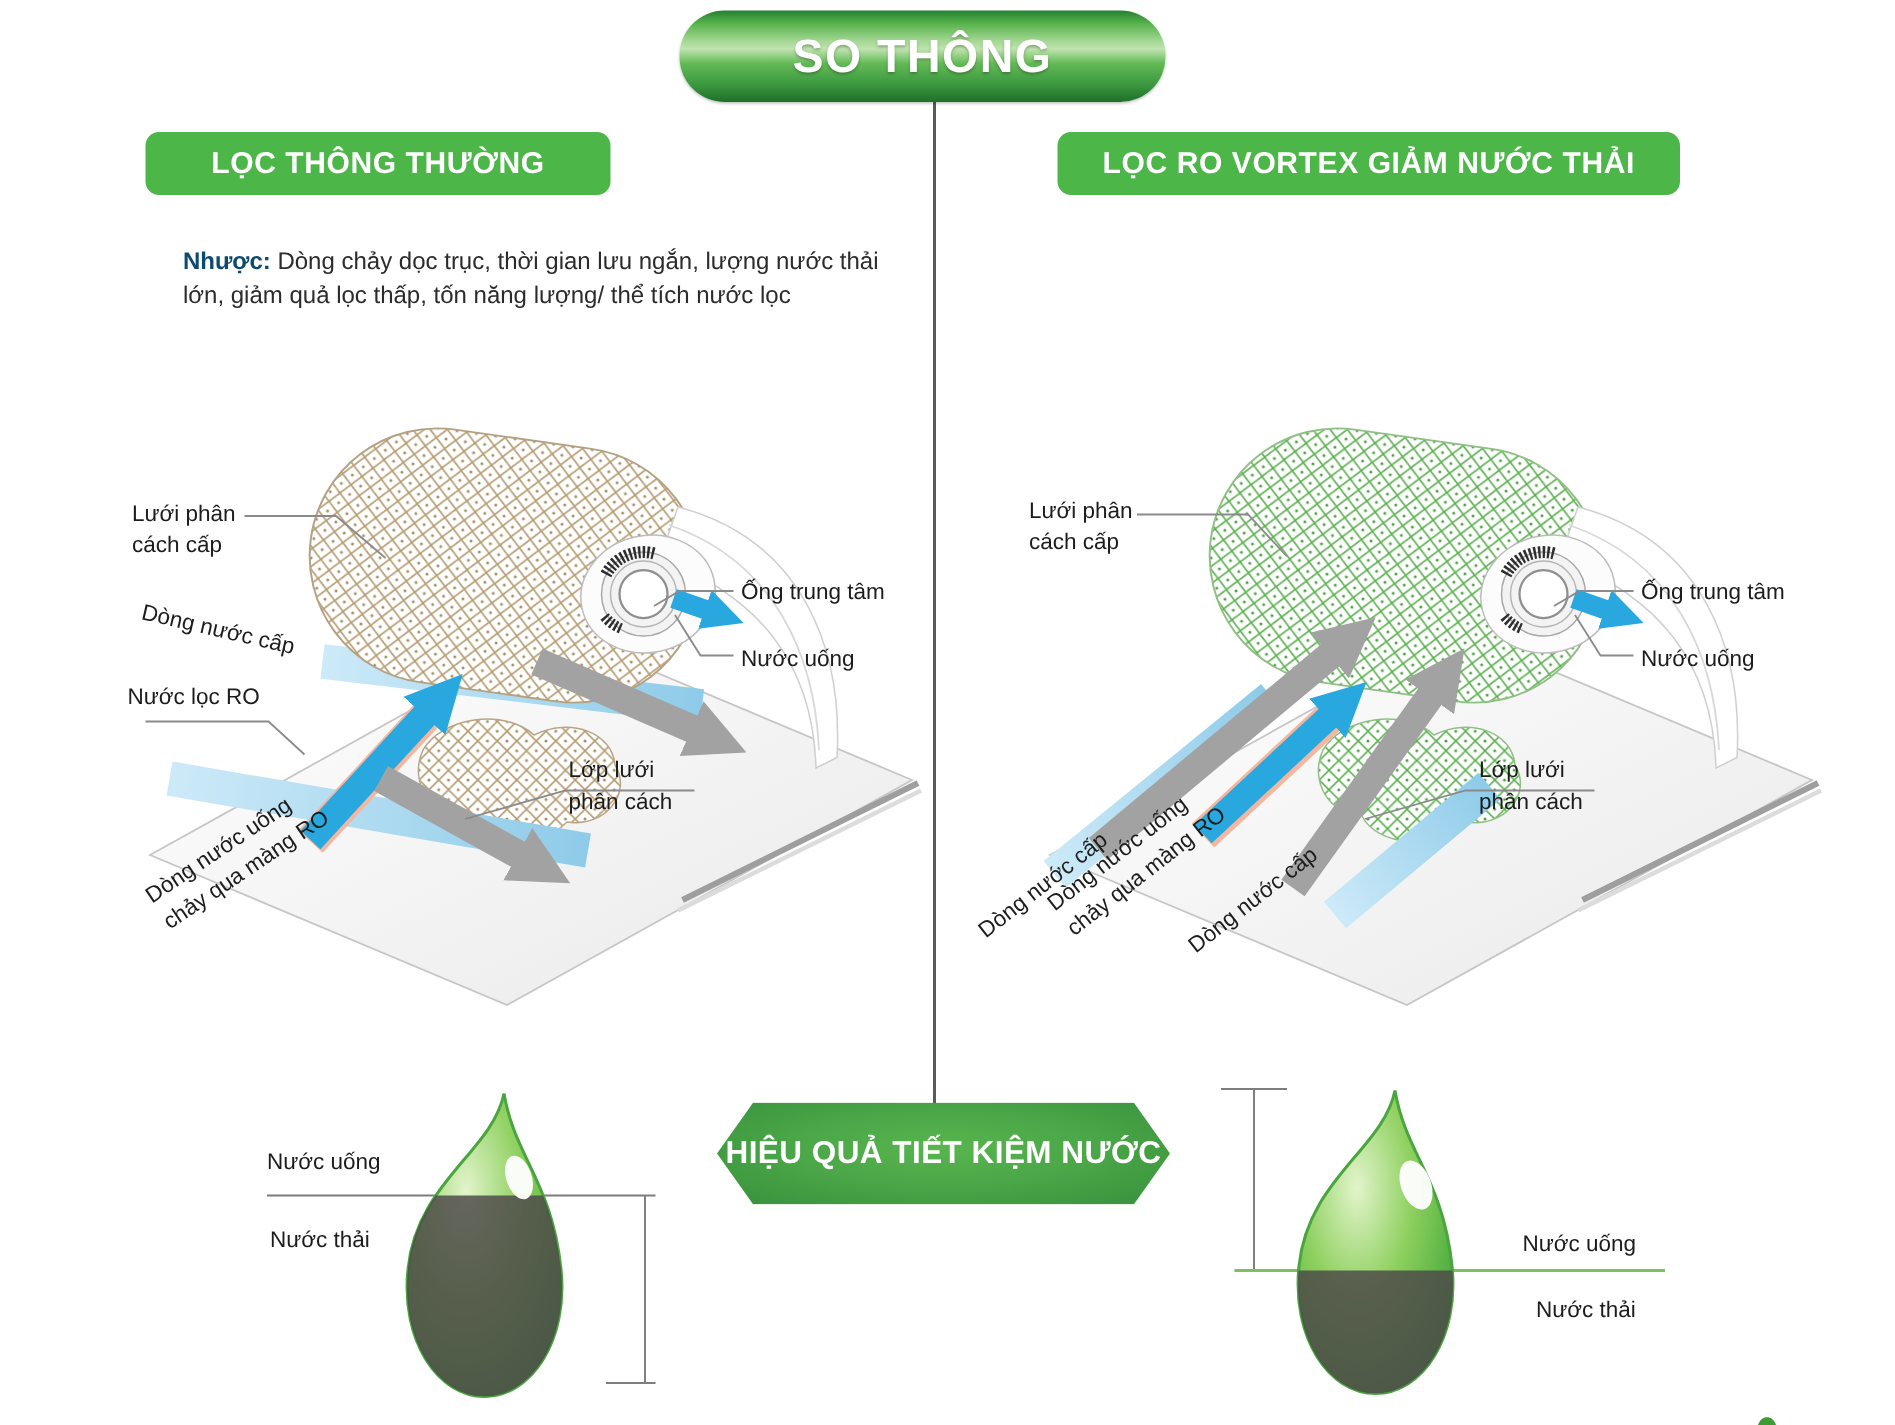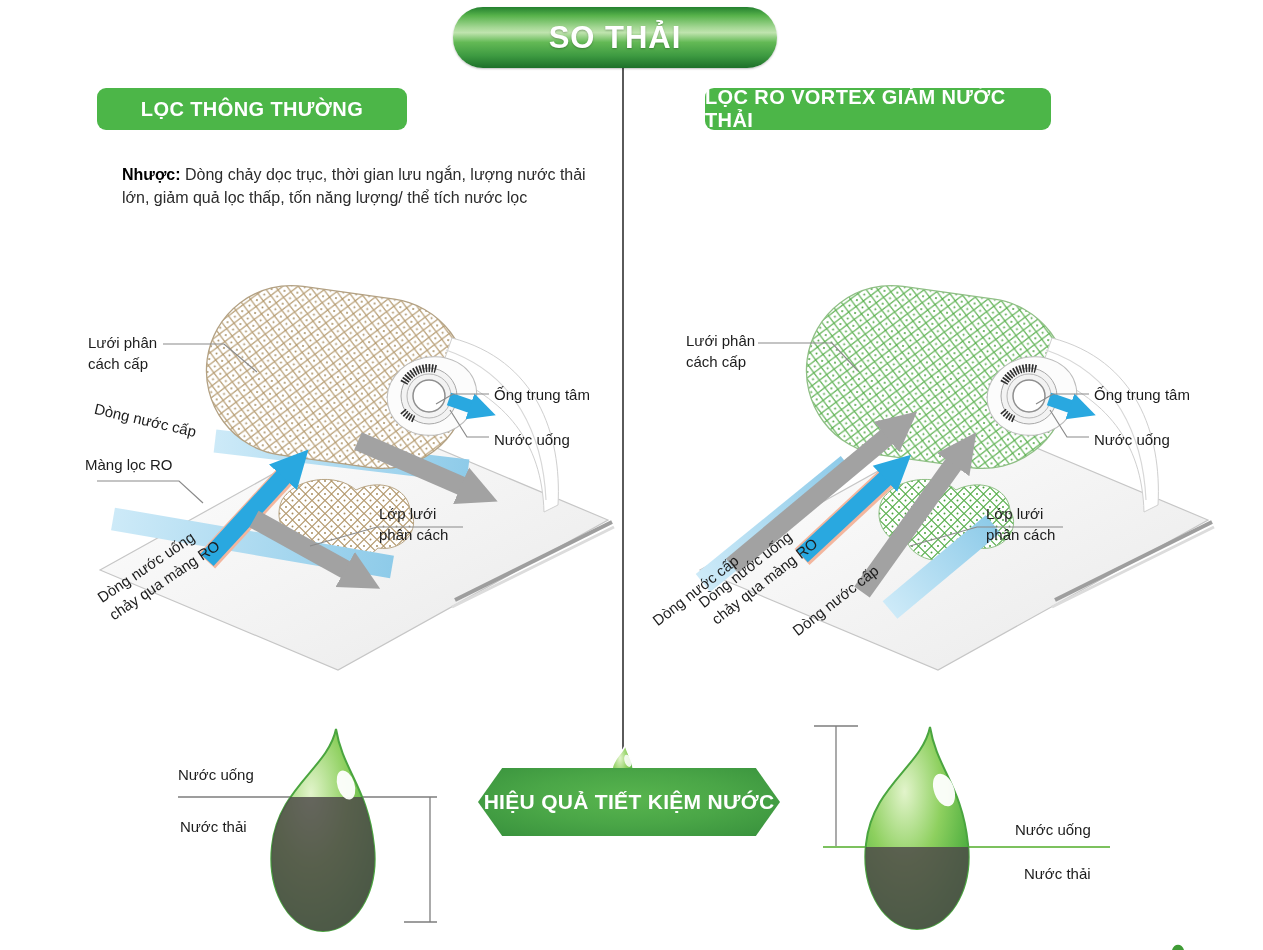--- a/index.html
+++ b/index.html
@@ -11,46 +11,46 @@
     display:flex;align-items:center;justify-content:center;z-index:5;
     box-shadow:0 1px 2px rgba(0,0,0,.25);}
   .capsule span{color:#fff;font-size:31px;font-weight:bold;letter-spacing:1px;
     text-shadow:0 1px 2px rgba(0,0,0,.25);}
   .divider{position:absolute;left:622px;top:66px;width:2px;height:688px;background:#5a5a5a;z-index:1;}
   
   .badge{position:absolute;top:88px;height:42px;border-radius:9px;background:#4cb648;
     display:flex;align-items:center;justify-content:center;z-index:4;}
   .badge span{color:#fff;font-weight:bold;font-size:20px;letter-spacing:.4px;}
   .badge.l{left:97px;width:310px;}
-  .badge.r{left:705px;width:346px;}
+  .badge.r{left:705px;width:415px;}
   
   .desc{position:absolute;font-size:16px;line-height:1.42;color:#2b2b2b;z-index:4;}
-  .desc b{color:#000000;}
+  .desc b{color:#0c4a6e;}
   .desc.l{left:122px;top:164px;width:470px;}
   .desc.r{left:703px;top:164px;width:442px;text-align:justify;white-space:pre-line;}
   
   .lbl{position:absolute;font-size:15px;line-height:1.4;color:#1c1c1c;z-index:6;white-space:pre-line;}
   .rot{transform-origin:0 0;}
   svg.art{position:absolute;left:0;top:0;z-index:2;}
   
-  .banner{position:absolute;left:478px;top:768px;width:302px;height:68px;z-index:3;
+  .banner{position:absolute;left:478px;top:735px;width:302px;height:68px;z-index:3;
     background:radial-gradient(ellipse at 50% 45%,#58b54e 0%,#4aa647 48%,#37903c 100%);
     clip-path:polygon(0 50%,8% 0,92% 0,100% 50%,92% 100%,8% 100%);
     display:flex;align-items:center;justify-content:center;}
   .banner span{color:#fff;font-weight:bold;font-size:21px;letter-spacing:.3px;}
 </style>
 </head>
 <body>
 
 <div class="canvas">
 
   <div class="divider"></div>
 
   <div class="capsule">
-    <span>SO THẢI</span>
+    <span>SO THÔNG</span>
   </div>
 
   <div class="badge l">
     <span>LỌC THÔNG THƯỜNG</span>
   </div>
   <div class="badge r">
     <span>LỌC RO VORTEX GIẢM NƯỚC THẢI</span>
   </div>
 
   <div class="desc l"><b>Nhược:</b><span> Dòng chảy dọc trục, thời gian lưu ngắn, lượng nước thải lớn, giảm quả lọc thấp, tốn năng lượng/ thể tích nước lọc</span></div>
@@ -204,21 +204,21 @@
       <use href="#dropShape" fill="url(#dropGrad)" stroke="#ffffff" stroke-width="8"></use>
       <ellipse cx="90" cy="80" rx="16" ry="30" fill="#ffffff" opacity="0.85" transform="rotate(-18 90 80)"></ellipse>
     </g>
 
     <path d="M1172,950 C1174,943 1182,943 1184,950 Z" fill="#3f9b35"></path>
   </svg>
 
   <div class="lbl" style="left:88px;top:332px;">Lưới phân
 cách cấp</div>
   <div class="lbl rot" style="left:97px;top:398px;transform:rotate(13deg);">Dòng nước cấp</div>
-  <div class="lbl" style="left:85px;top:454px;">Màng lọc RO</div>
+  <div class="lbl" style="left:85px;top:454px;">Nước lọc RO</div>
   <div class="lbl" style="left:494px;top:384px;">Ống trung tâm</div>
   <div class="lbl" style="left:494px;top:429px;">Nước uống</div>
   <div class="lbl" style="left:379px;top:503px;">Lớp lưới
 phân cách</div>
   <div class="lbl rot" style="left:93px;top:590px;transform:rotate(-34deg);">Dòng nước uống
 chảy qua màng RO</div>
 
   <div class="lbl" style="left:686px;top:330px;">Lưới phân
 cách cấp</div>
   <div class="lbl" style="left:1094px;top:384px;">Ống trung tâm</div>

